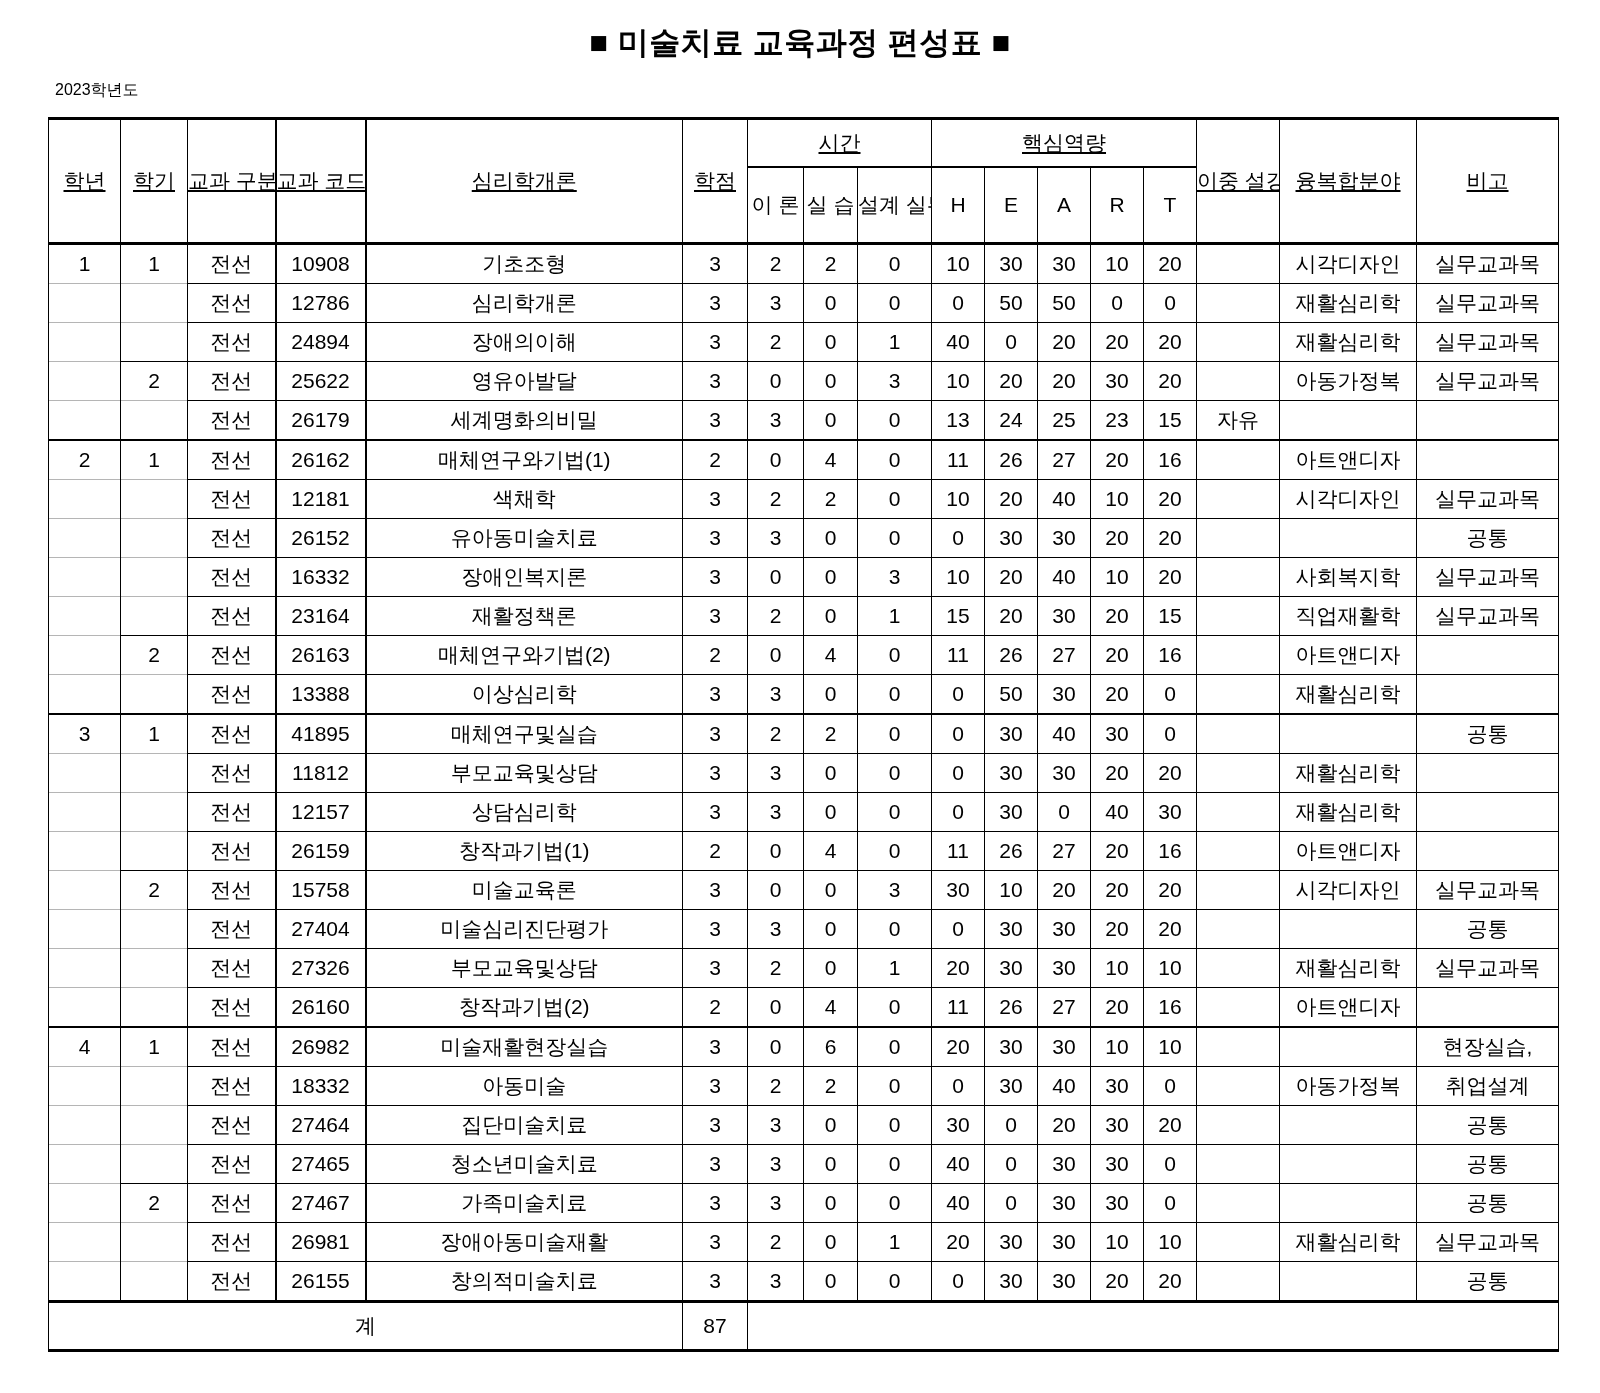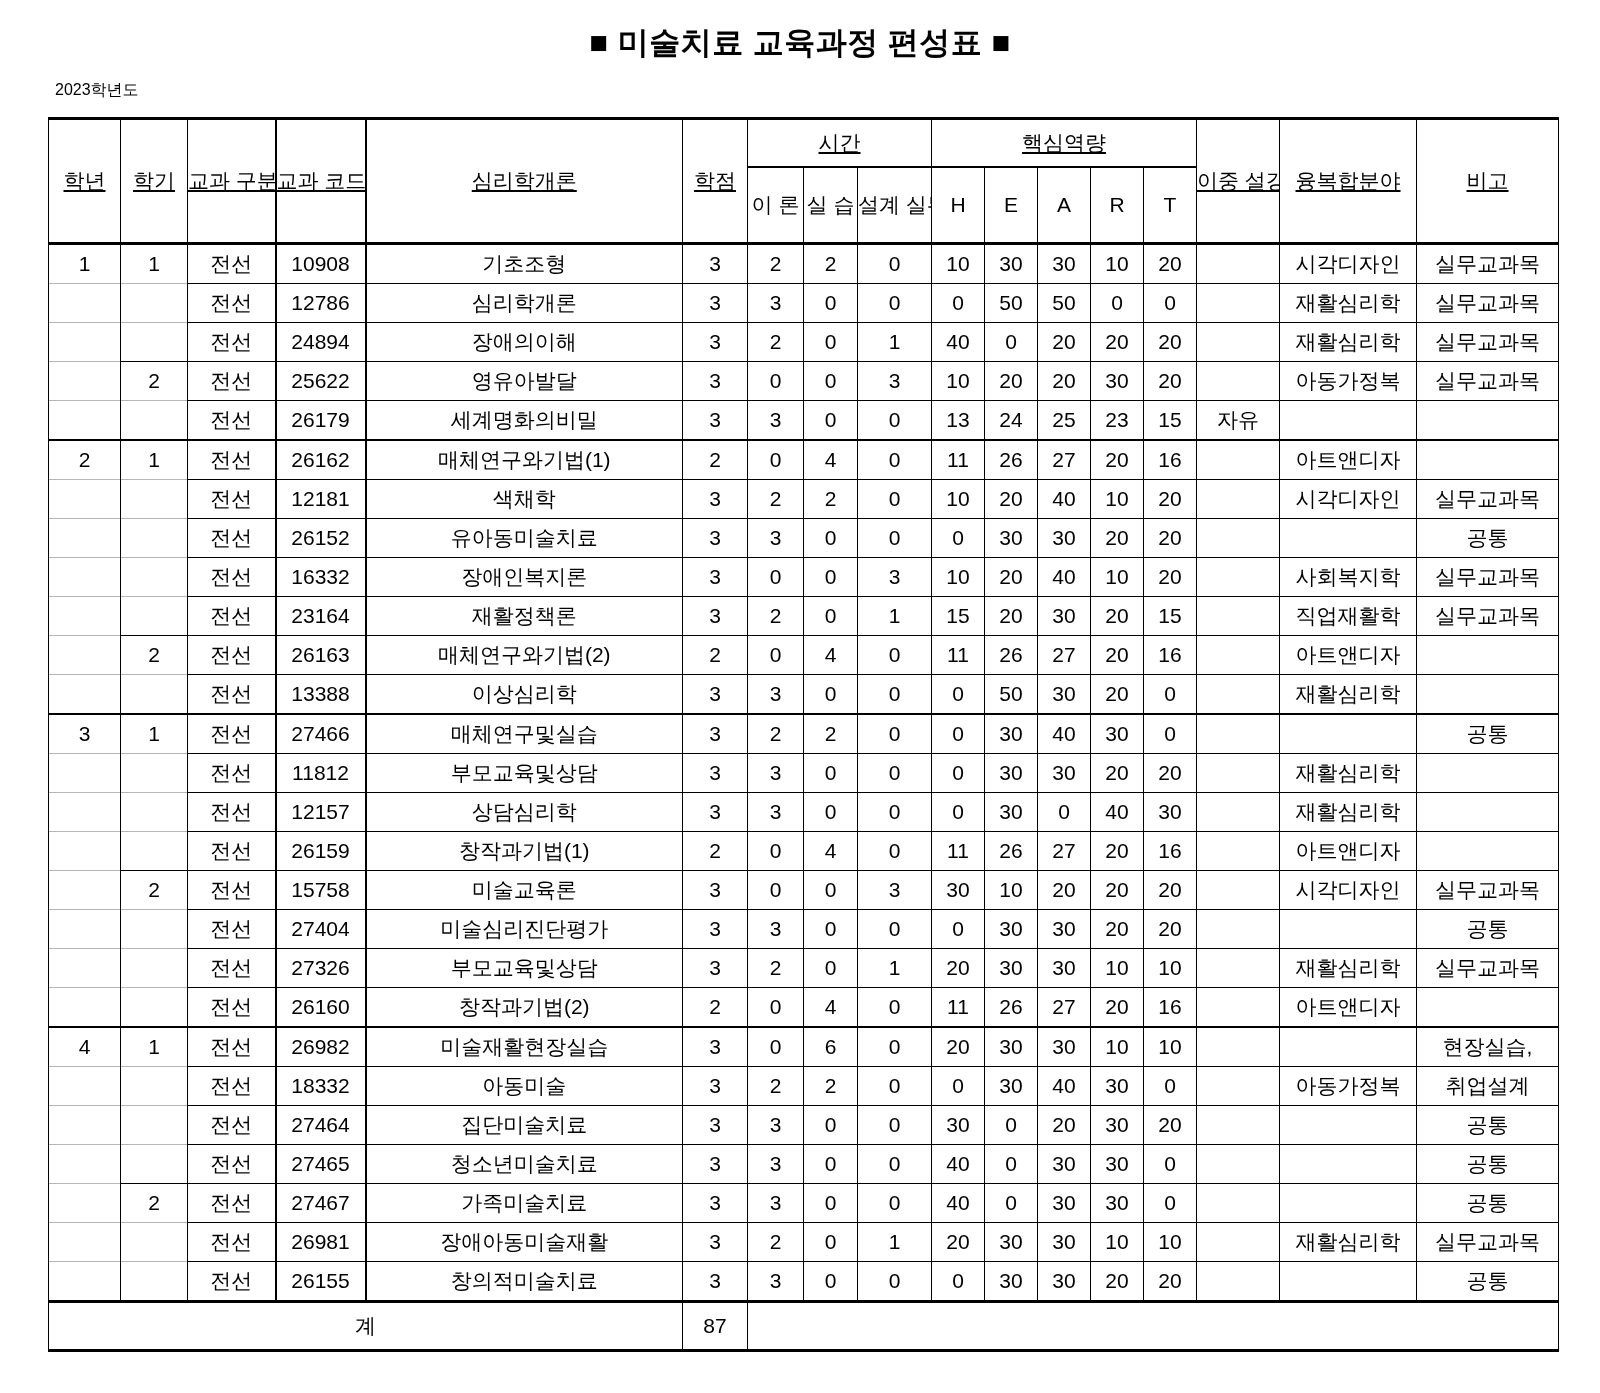--- a/index.html
+++ b/index.html
@@ -313,21 +313,21 @@
           <td>20</td>
           <td>0</td>
           <td></td>
           <td class="al">재활심리학</td>
           <td class="al"></td>
         </tr>
         <tr class="year-start sem-start">
           <td class="c-year">3</td>
           <td class="c-sem">1</td>
           <td>전선</td>
-          <td class="thickL">27466</td>
+          <td class="thickL">41895</td>
           <td class="thickL al">매체연구및실습</td>
           <td>3</td>
           <td>2</td>
           <td>2</td>
           <td>0</td>
           <td>0</td>
           <td>30</td>
           <td>40</td>
           <td>30</td>
           <td>0</td>

